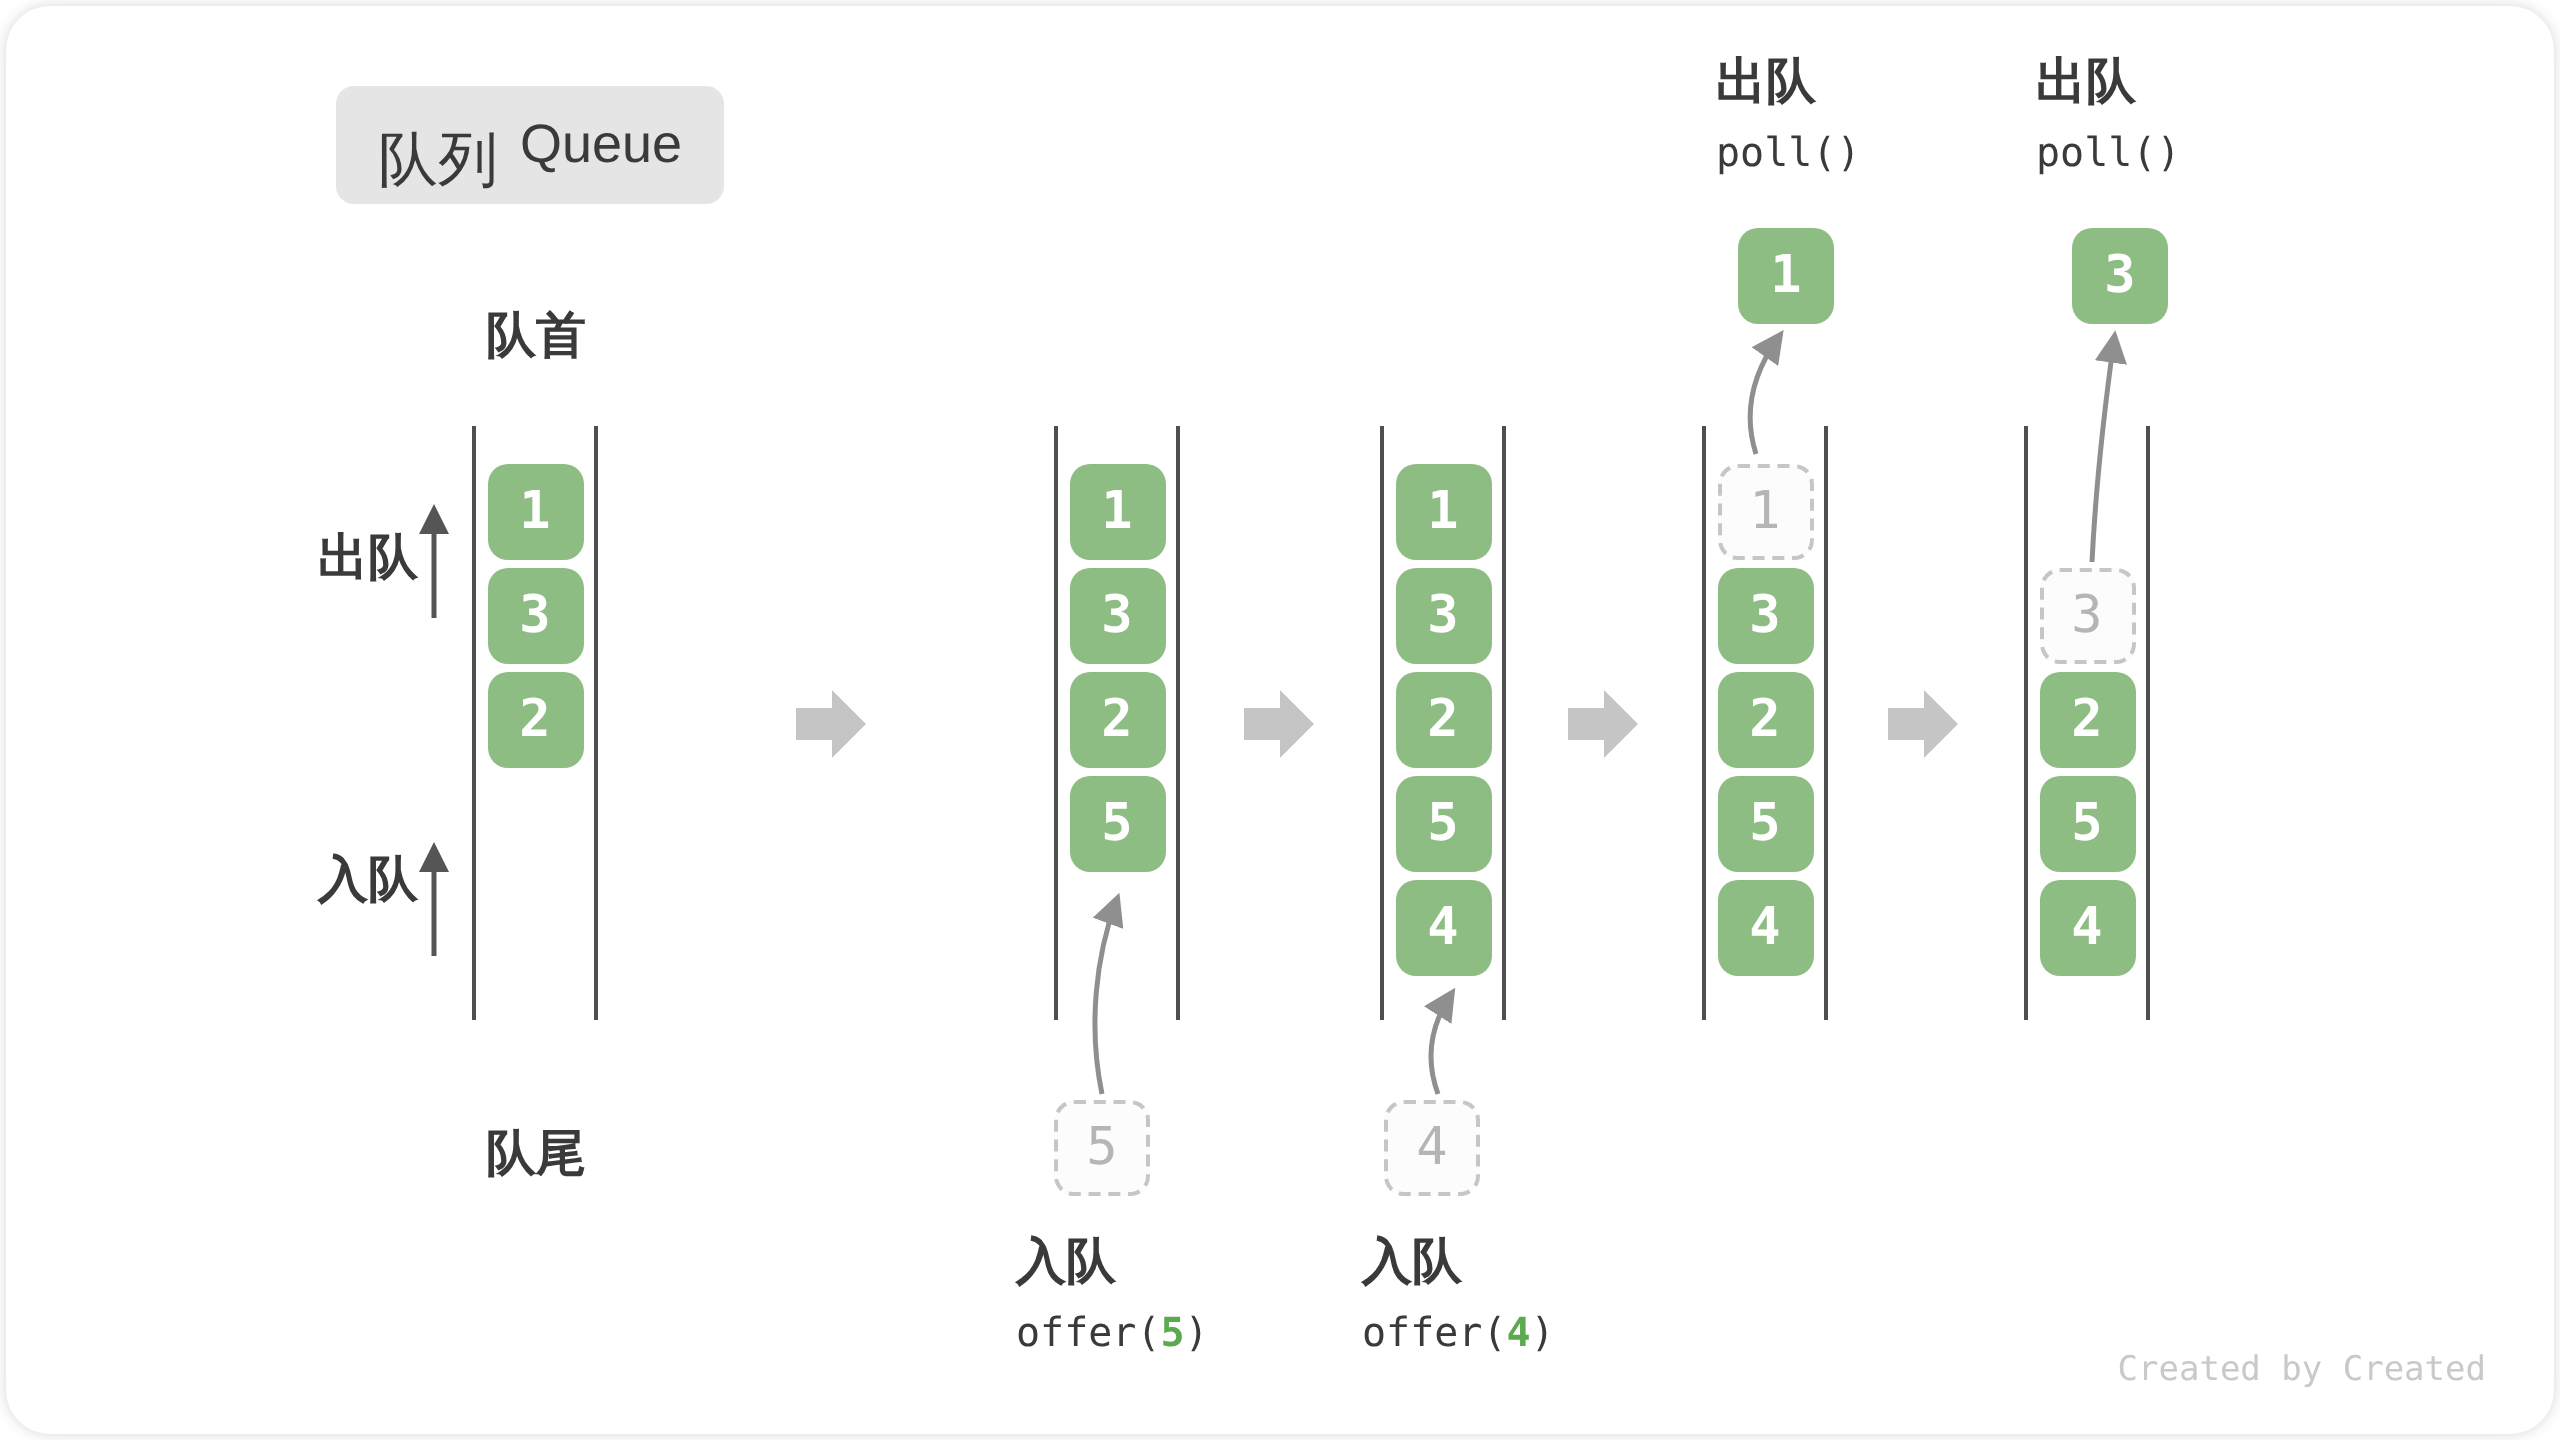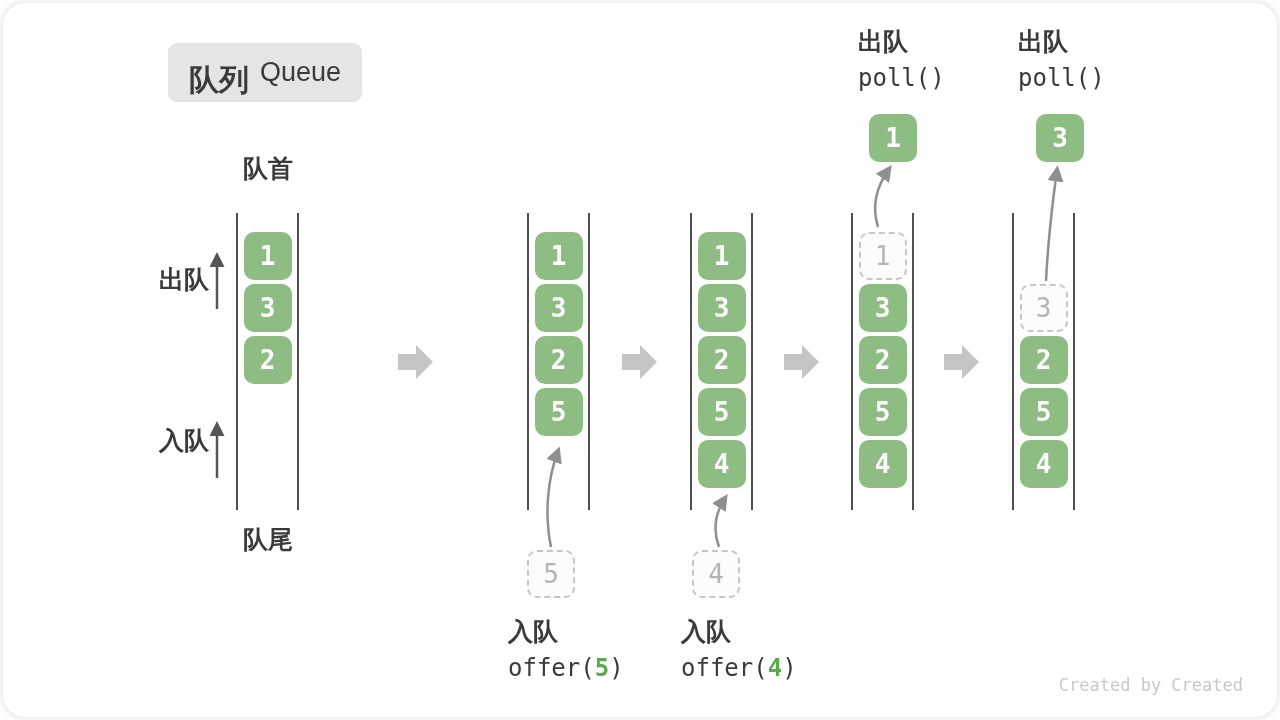--- a/index.html
+++ b/index.html
@@ -2,57 +2,57 @@
 <html style="--box-green: #8ebd84; --code-green: #5da94e; --text-dark: #3a3a3a; --muted-gray: #b5b5b5; --block-arrow-gray: #c5c5c5; --curve-arrow-gray: #8f8f8f; --side-arrow-gray: #555555; --wall-gray: #4f4f4f; --badge-bg: #e5e5e5; --credit-gray: #c9c9c9;"><head>
 <meta charset="utf-8">
 <style>
   html,body{margin:0;padding:0;background:#fff;}
   .canvas{position:relative;width:1280px;height:720px;background:#fff;overflow:hidden;
           font-family:"Liberation Sans",sans-serif;color:var(--text-dark,#3a3a3a);}
   .card{position:absolute;left:3px;top:3px;right:3px;bottom:3px;border-radius:22px;
         background:#fff;box-shadow:0 0 7px rgba(0,0,0,.16);}
   .badge{position:absolute;left:168px;top:43px;width:194px;height:59px;background:var(--badge-bg,#e5e5e5);
          border-radius:9px;display:flex;align-items:center;justify-content:center;gap:11px;}
-  .badge .zh{font-size:30px;font-weight:700;margin-top:16px;}
+  .badge .zh{font-size:30px;font-weight:400;margin-top:16px;}
   .badge .en{font-size:27px;font-family:Liberation Sans, sans-serif;}
   .cjk{position:absolute;font-size:25px;font-weight:700;line-height:1;white-space:nowrap;}
   .column{position:absolute;top:213px;width:59px;height:297px;
           border-left:2px solid var(--wall-gray,#4f4f4f);border-right:2px solid var(--wall-gray,#4f4f4f);}
   .qbox{position:absolute;width:48px;height:48px;left:50%;transform:translateX(-50%);
         box-sizing:border-box;border-radius:10px;background:var(--box-green,#8ebd84);color:#fff;
         font-size:26px;font-weight:700;font-family:"DejaVu Sans Mono",monospace;
         display:flex;align-items:center;justify-content:center;}
   .s0{top:19px}.s1{top:71px}.s2{top:123px}.s3{top:175px}.s4{top:227px}
   .qbox.dashed{background:#fcfcfc;border:2px dashed #c6c6c6;color:var(--muted-gray,#b5b5b5);font-weight:400;}
   .floatbox{position:absolute;width:48px;height:48px;box-sizing:border-box;border-radius:10px;
         font-size:26px;font-family:"DejaVu Sans Mono",monospace;
         display:flex;align-items:center;justify-content:center;}
   .floatbox.green{background:var(--box-green,#8ebd84);color:#fff;font-weight:700;}
   .floatbox.dashed{background:#fcfcfc;border:2px dashed #c6c6c6;color:var(--muted-gray,#b5b5b5);}
   .oplabel{position:absolute;display:flex;flex-direction:column;gap:9px;}
   .oplabel .zh{font-size:25px;font-weight:700;line-height:1.1;}
-  .oplabel .code{font-size:24px;font-family:"DejaVu Sans Mono",monospace;line-height:1.1;white-space:nowrap;}
+  .oplabel .code{font-size:20px;font-family:"DejaVu Sans Mono",monospace;line-height:1.1;white-space:nowrap;}
   .oplabel .arg{color:var(--code-green,#5da94e);font-weight:700;}
   .credit{position:absolute;right:37px;top:675px;font-size:17px;color:var(--credit-gray,#c9c9c9);
           font-family:"DejaVu Sans Mono",monospace;}
   svg.overlay{position:absolute;left:0;top:0;pointer-events:none;}
 </style>
 </head>
 <body>
 
 <div class="canvas">
   <div class="card"></div>
 
   <div class="badge">
     <span class="zh">队列</span>
     <span class="en">Queue</span>
   </div>
 
   <div class="cjk" style="left:243px;top:156px">队首</div>
-  <div class="cjk" style="left:243px;top:527px">队尾</div>
+  <div class="cjk" style="left:243px;top:565px">队尾</div>
   <div class="cjk" style="left:159px;top:267px">出队</div>
   <div class="cjk" style="left:159px;top:428px">入队</div>
 
   <svg class="overlay" width="1280" height="720" viewBox="0 0 1280 720">
     <defs>
       <marker id="ah" viewBox="0 0 10 10" refX="7" refY="5" markerWidth="6.5" markerHeight="6.5" orient="auto-start-reverse">
         <path d="M0,0 L10,5 L0,10 z" fill="var(--curve-arrow-gray,#8f8f8f)"></path>
       </marker>
       <marker id="ahd" viewBox="0 0 10 10" refX="6" refY="5" markerWidth="6" markerHeight="6" orient="auto-start-reverse">
         <path d="M0,0 L10,5 L0,10 z" fill="var(--side-arrow-gray,#555)"></path>

